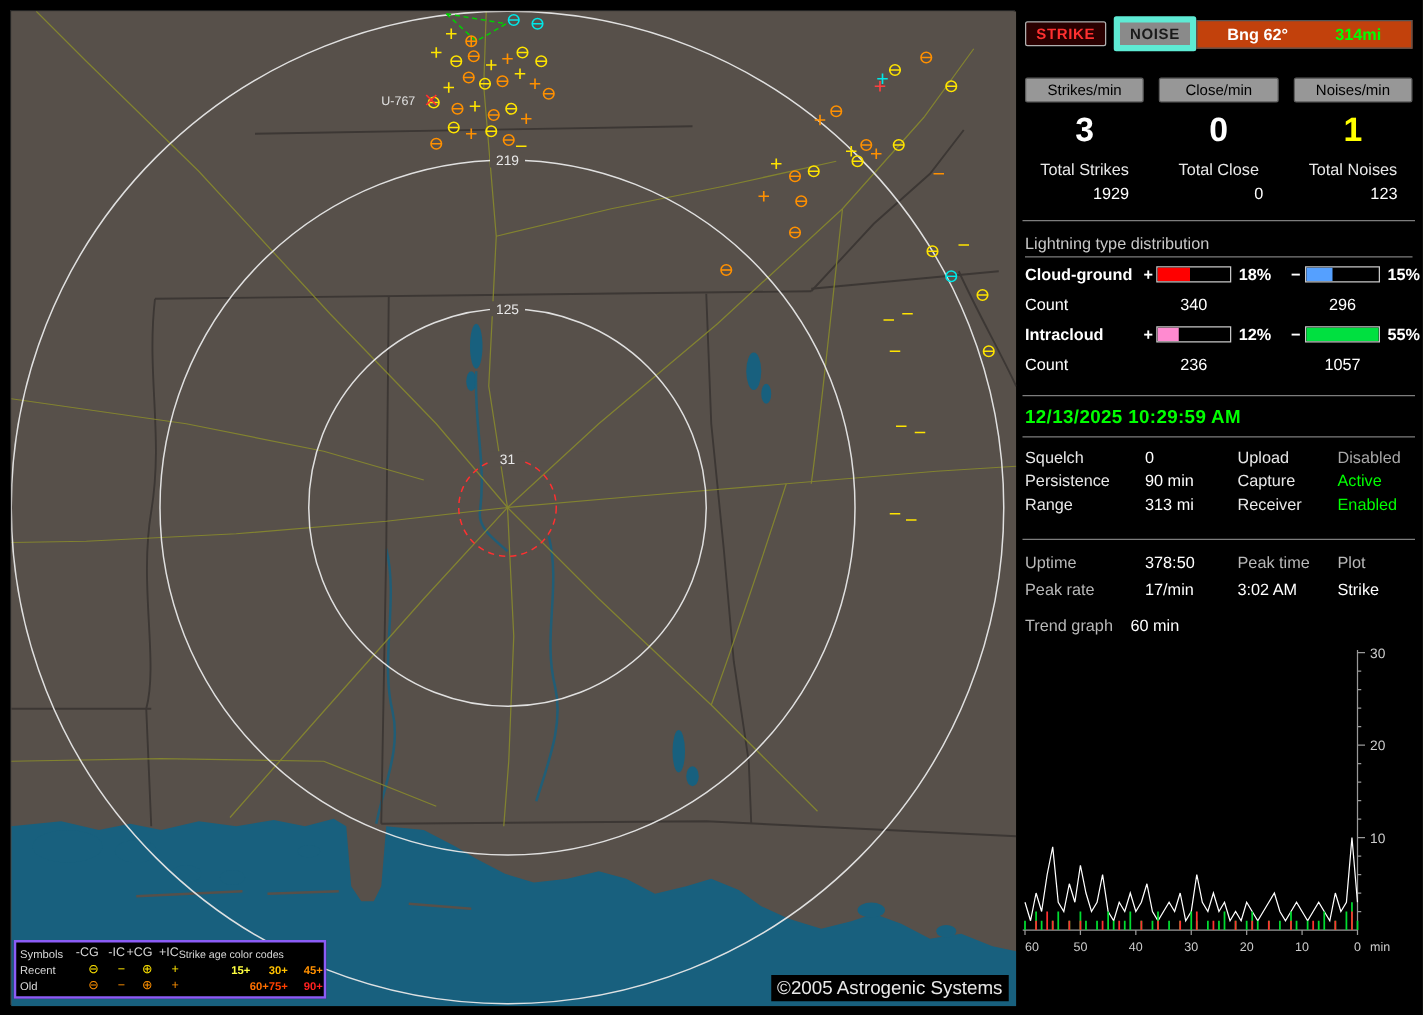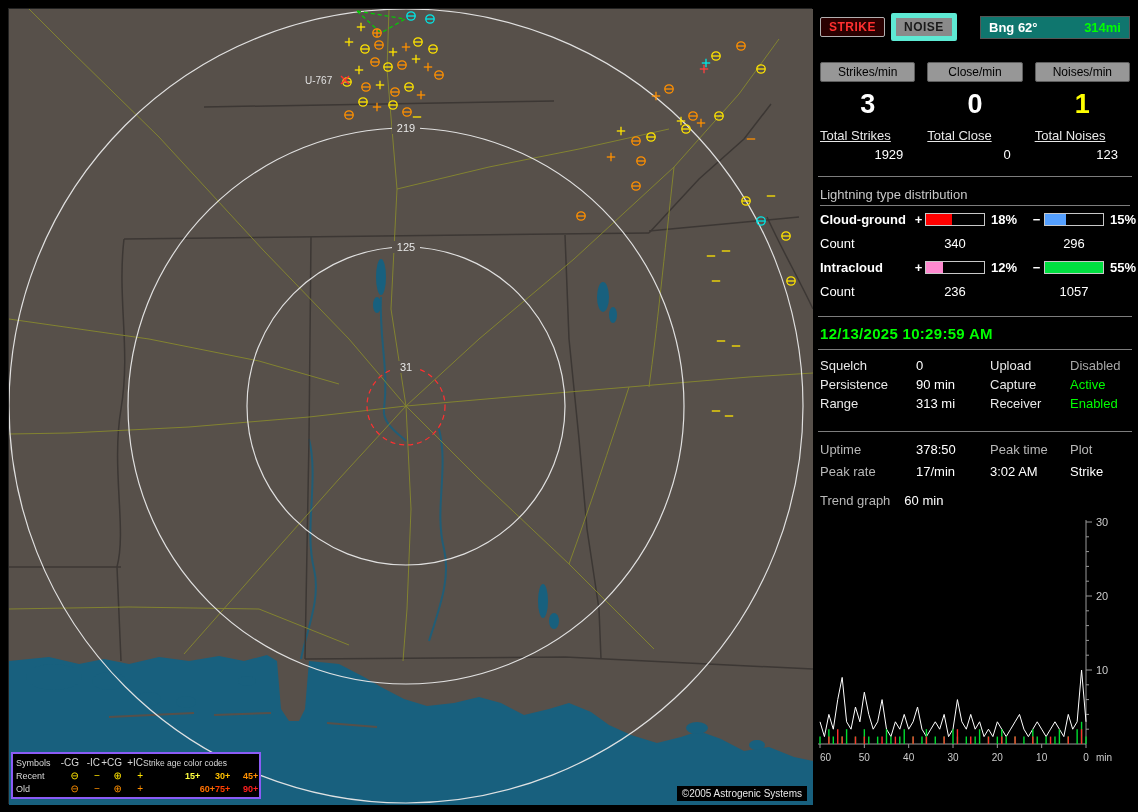--- a/index.html
+++ b/index.html
@@ -2,46 +2,46 @@
 <html><head>
 <meta charset="utf-8">
 <style>
   html,body{margin:0;padding:0;background:#000;}
   body{width:1138px;height:812px;font-family:"Liberation Sans",sans-serif;overflow:hidden;}
   .app{position:relative;width:1138px;height:812px;background:#000;}
 
   
   .map-area{position:absolute;left:8px;top:8px;width:804px;height:796px;background:#57504a;border:1px solid #222;box-sizing:border-box;}
   .map-area svg{position:absolute;left:0;top:0;}
-  .copyright{position:absolute;right:4px;bottom:2px;background:#000;color:#e8e8e8;font-size:10px;padding:2px 5px;}
+  .copyright{position:absolute;right:4px;bottom:2px;background:#000;color:#e8e8e8;font-size:15px;padding:2px 5px;}
 
   
   .legend{position:absolute;left:2px;bottom:4px;width:250px;background:#000;border:2px solid #8b5cf6;font-size:9px;color:#d8d8d8;padding:2px 3px;box-sizing:border-box;}
   .legend-row{display:grid;grid-template-columns:42px 21px 21px 22px 21px 42px 30px 28px 28px;align-items:center;height:13px;}
   .legend-row .sym{text-align:right;font-size:10px;line-height:10px;}
   .legend .age-title{grid-column:6 / span 4;font-size:8.5px;white-space:nowrap;}
   .legend .recent-sym{color:#ffe400;}
   .legend .old-sym{color:#ff9000;}
   .legend .agev{text-align:left;font-weight:bold;}
 
   
   .panel{position:absolute;left:818px;top:8px;width:314px;height:796px;background:#000;color:#e8e8e8;font-size:13px;}
   .hdr-row{display:flex;align-items:center;margin:8px 2px 0 2px;height:22px;}
   .btn{font-family:"Liberation Sans",sans-serif;font-size:12px;font-weight:bold;padding:2px 8px;border-radius:2px;cursor:pointer;}
   .strike-btn{background:#2a0000;color:#ff3030;border:1px solid #b0b0b0;letter-spacing:.5px;}
   .noise-btn{background:#8a8a8a;color:#1a1a1a;border:5px solid #5eead4;margin-left:6px;letter-spacing:.5px;}
-  .bearing-box{margin-left:auto;background:#0f766e;border:1px solid #555;display:flex;justify-content:space-between;align-items:center;width:132px;padding:2px 8px;height:17px;}
+  .bearing-box{margin-left:auto;background:#c2410c;border:1px solid #555;display:flex;justify-content:space-between;align-items:center;width:132px;padding:2px 24px;height:17px;}
   .bearing{color:#fff;font-weight:bold;font-size:13px;}
   .range{color:#00ff00;font-weight:bold;font-size:13px;}
 
   .rates-grid{display:grid;grid-template-columns:1fr 1fr 1fr;column-gap:12px;margin:24px 2px 0 2px;}
   .rate-col{display:flex;flex-direction:column;align-items:stretch;}
   .rate-hdr{background:#979797;color:#000;border:1px solid #5e5e5e;font-size:12px;font-weight:normal;text-align:center;padding:2px 0;border-radius:2px;}
   .rate-num{font-size:27px;font-weight:bold;text-align:center;margin-top:6px;height:32px;line-height:32px;color:#fff;}
-  .total-label{font-size:13px;color:#e8e8e8;margin-top:8px;text-decoration:underline;}
+  .total-label{text-align:center;font-size:13px;color:#e8e8e8;margin-top:8px;}
   .total-val{text-align:right;padding-right:12px;color:#fff;font-size:13px;margin-top:4px;}
 
   .hr{border:none;border-top:1px solid #7d7d7d;margin:14px 0 0 0;}
   .dist-title{color:#c8c8c8;font-size:13px;margin:10px 2px 0 2px;padding-bottom:3px;border-bottom:1px solid #7d7d7d;}
   .dist-row,.count-row{display:grid;grid-template-columns:92px 13px 60px 44px 15px 60px 46px;align-items:center;margin:0 2px;}
   .dist-row{height:26px;}
   .count-row{height:22px;}
   .dist-label{color:#fff;font-weight:bold;}
   .sign{color:#fff;text-align:center;font-weight:bold;}
   .bar{height:11px;background:#000;border:1px solid #c8c8c8;position:relative;overflow:hidden;}

